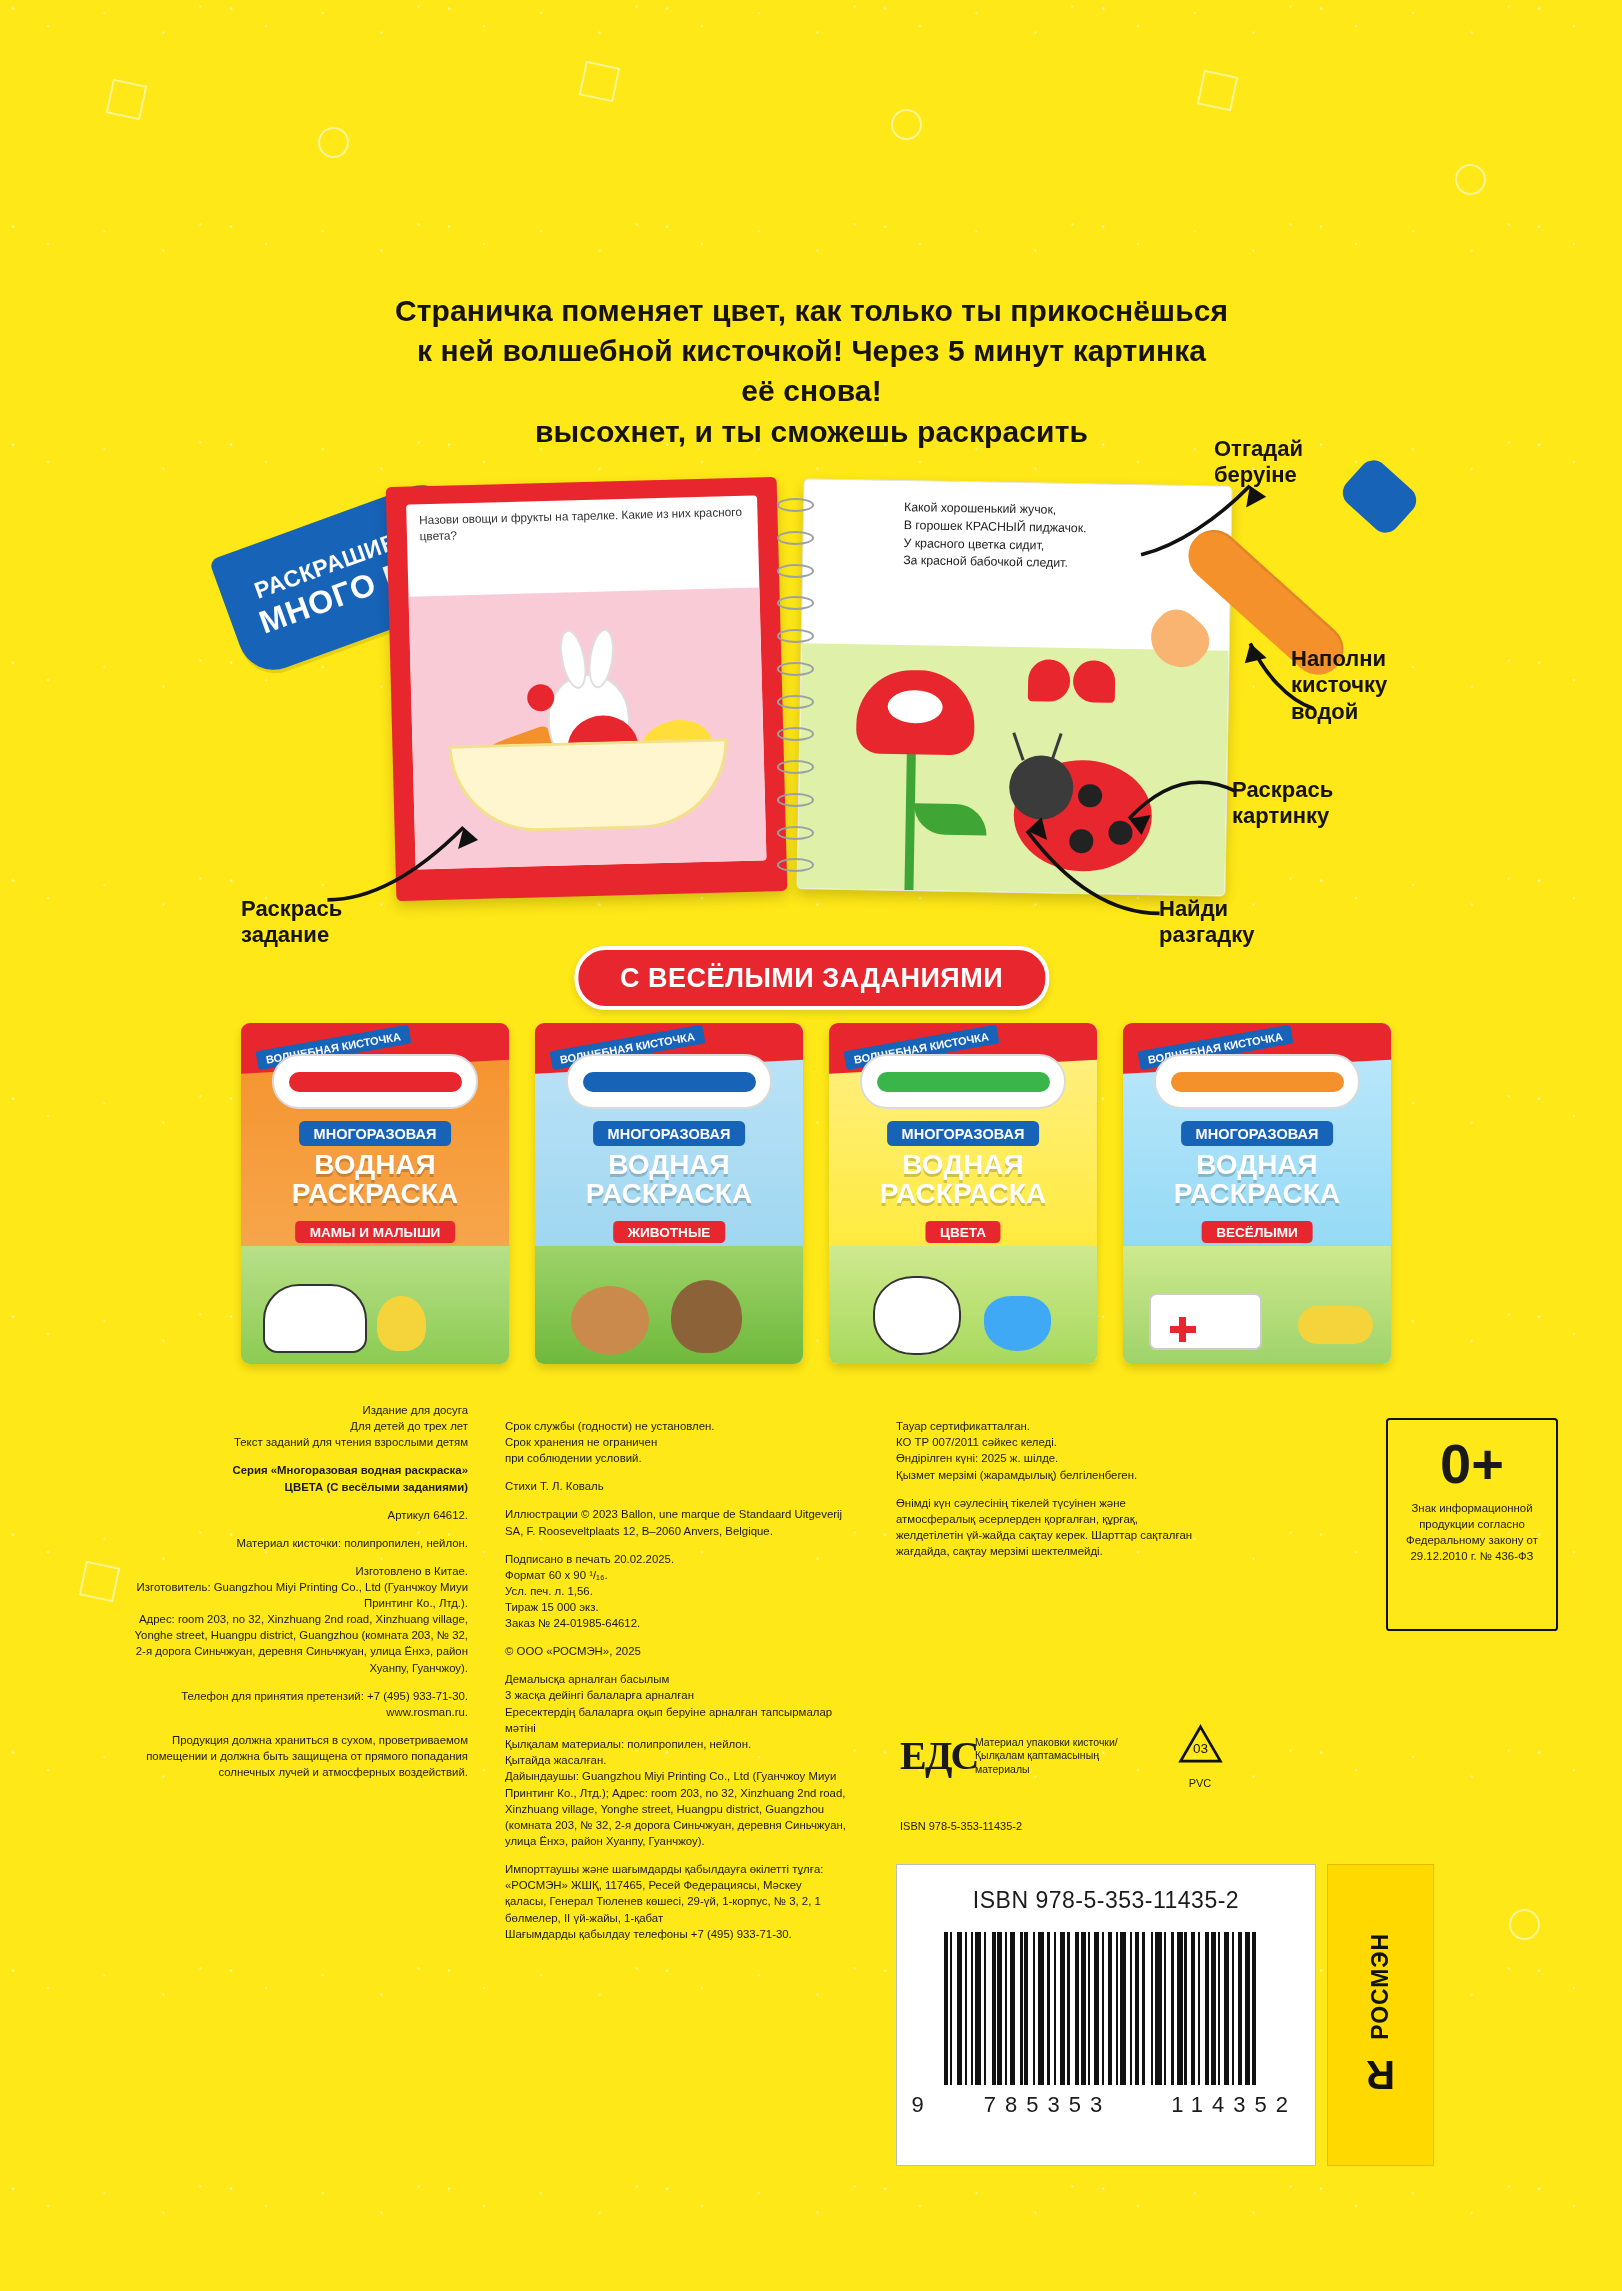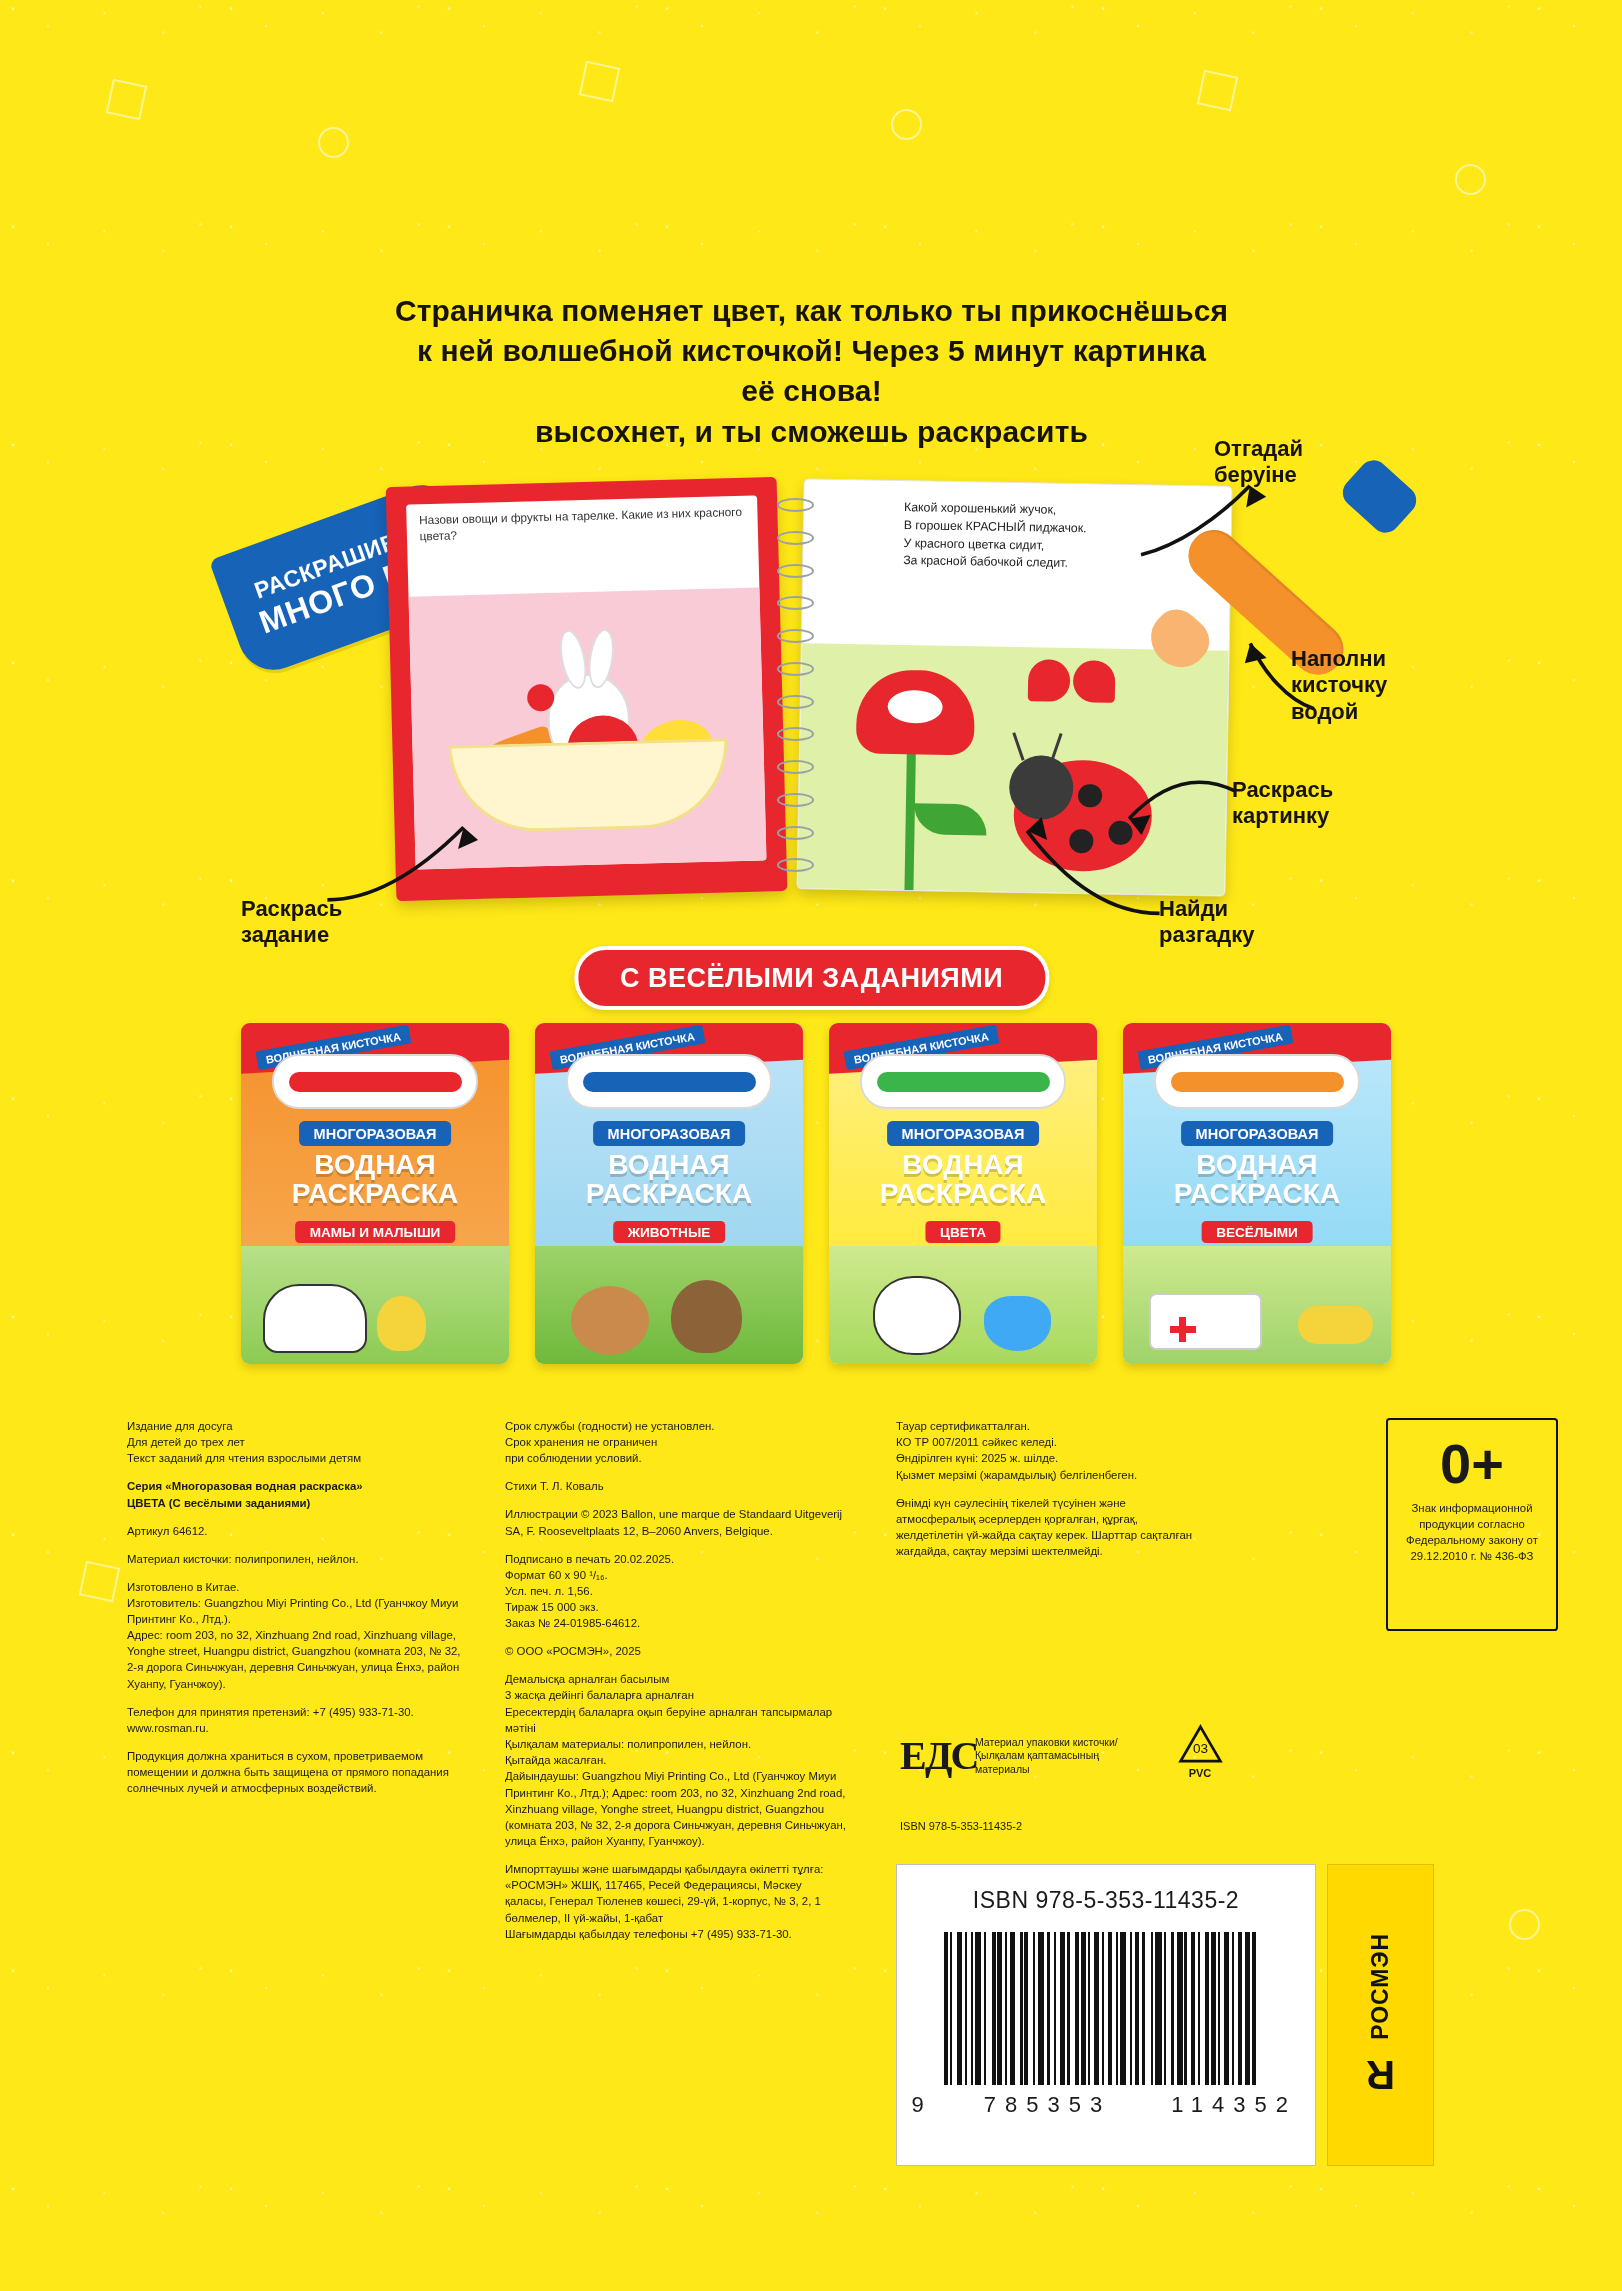--- a/index.html
+++ b/index.html
@@ -184,41 +184,41 @@
   .prod .tagline{
     position:absolute;right:5.5px;bottom:36px;background:#E8262D;color:#fff;font-size:10px;font-weight:bold;
     padding:4.5px 11px;border-radius:3.6px;transform:rotate(-8deg);line-height:1.15;text-align:center;max-width:109px;
   }
   .prod .scene{position:absolute;left:0;right:0;bottom:0;height:118px;}
 
   
   .legal{position:absolute;left:0;right:0;top:1400px;bottom:0;}
   .col{position:absolute;font-size:11.4px;line-height:1.42;color:#1a1a1a;}
   .col p{margin:0 0 11.8px 0;}
-  .col-1{left:127px;top:18px;width:341px;}
+  .col-1{left:127px;top:2px;width:341px;text-align:right;}
   .col-2{left:505px;top:18px;width:341px;}
   .col-3{left:896px;top:18px;width:300px;}
 
   .badge-age{
     position:absolute;left:1386px;top:18px;width:168px;height:209px;
     border:2.7px solid #111;border-radius:3.6px;background:transparent;
     text-align:center;
   }
   .badge-age .zero{font-size:56px;font-weight:bold;line-height:1;margin-top:16.4px;}
   .badge-age .cap{font-size:11.4px;line-height:1.38;margin-top:9px;padding:0 7.3px;}
 
   .eac{position:absolute;left:900px;top:332px;}
   .eac .mark{font-size:40px;font-weight:bold;letter-spacing:-1.8px;font-family:"Liberation Serif",serif;}
   .eac .note{position:absolute;left:75px;top:3.6px;width:155px;font-size:10.5px;line-height:1.3;}
   .pvc{position:absolute;left:1168px;top:323px;width:64px;text-align:center;}
   .pvc .tri{
     width:47px;height:42px;margin:0 auto;position:relative;
   }
   .pvc .tri svg{width:47px;height:42px;}
-  .pvc .lbl{font-size:11px;font-weight:bold;margin-top:2px;}
+  .pvc .lbl{font-size:11px;font-weight:normal;margin-top:12px;}
   .isbn-small{position:absolute;left:900px;top:420px;font-size:11px;}
 
   
   .barcode-box{
     position:absolute;left:896px;top:464px;width:418px;height:300px;background:#fff;border:0.9px solid #bdbdbd;
   }
   .barcode-box .isbn-top{position:absolute;left:0;right:0;top:22px;text-align:center;font-size:23px;letter-spacing:0.5px;}
   .bars{position:absolute;left:47px;right:31px;top:67px;height:153px;display:flex;align-items:stretch;gap:0;}
   .bars i{display:block;background:#111;}
   .bc-digits{position:absolute;left:14.5px;right:18px;top:227px;font-size:22px;display:flex;justify-content:space-between;}

